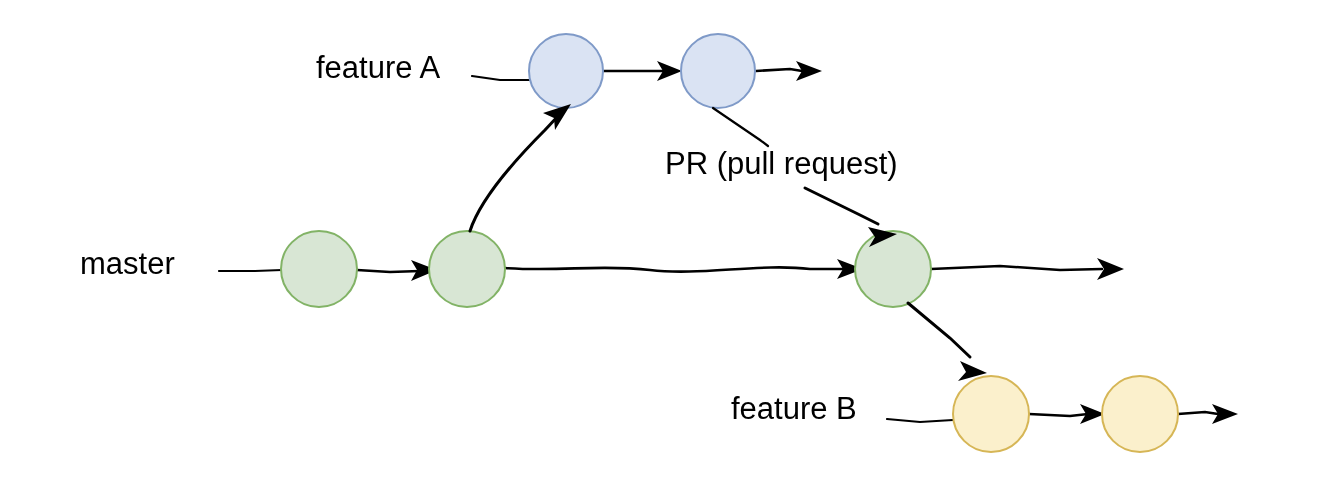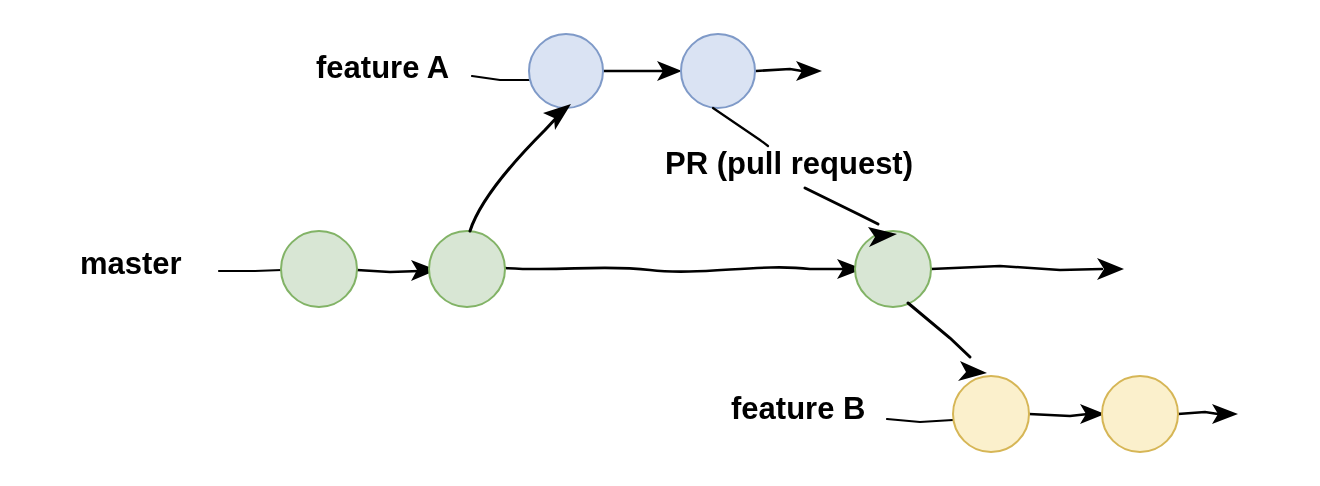--- a/index.html
+++ b/index.html
@@ -10,21 +10,20 @@
   }
   body {
     font-family: "Liberation Sans", sans-serif;
   }
   #diagram-root {
     position: relative;
     width: 1320px;
     height: 486px;
     background: #ffffff;
     overflow: hidden;
-    font-weight: bold;
   }
   #diagram-svg {
     display: block;
     width: 1320px;
     height: 486px;
   }
   .branch-label {
     font-family: "Liberation Sans", sans-serif;
     font-size: 31px;
     fill: #000000;

